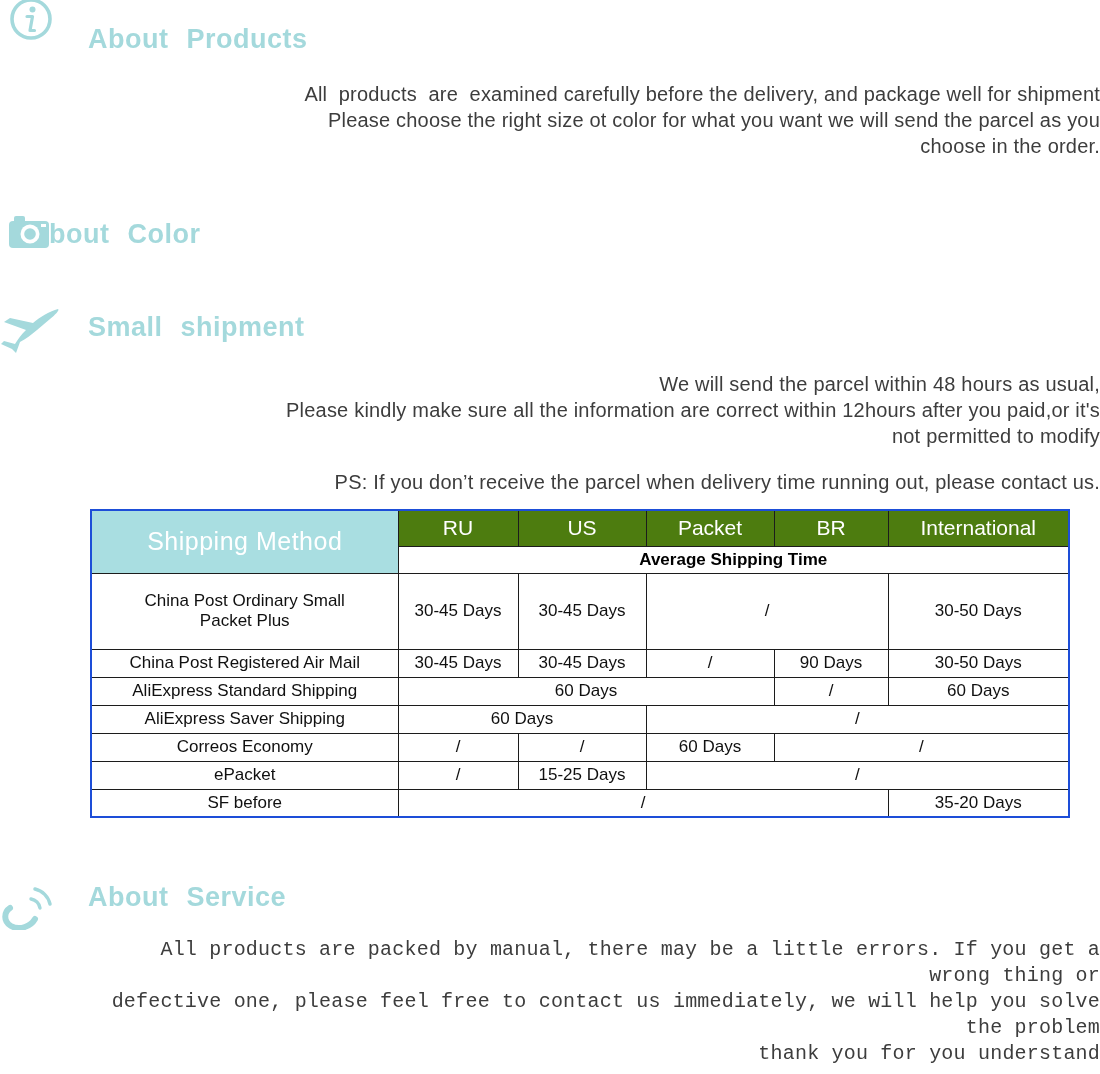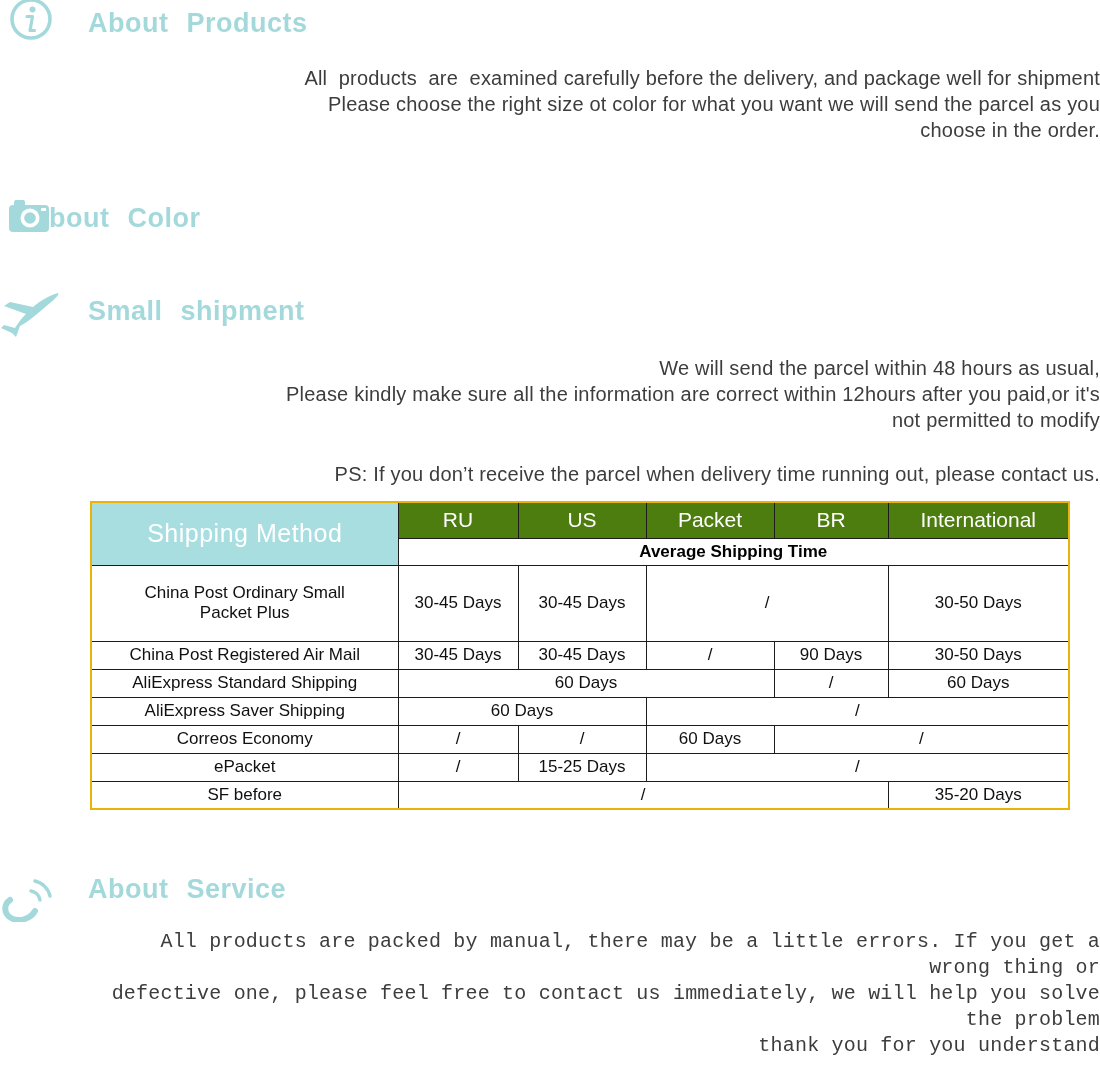--- a/index.html
+++ b/index.html
@@ -25,36 +25,36 @@
   }
   p.body {
     margin: 0;
     font-size: 20px;
     line-height: 26px;
     color: #3d3d3d;
     white-space: pre-wrap;
     letter-spacing: 0.2px;
     text-align: right;
   }
-  #sec-products { padding-top: 8px; }
+  #sec-products { padding-top: 24px; }
   #sec-products p.body { margin-top: 26px; }
   #sec-color { margin-top: 60px; padding-left: 29px; }
   #sec-color p.body { margin-top: 26px; }
   #sec-shipment { margin-top: 62px; }
   #sec-shipment p.body { margin-top: 28px; }
-  #sec-shipment p.ps { margin-top: 28px; }
+  #sec-shipment p.ps { margin-top: 20px; }
   #sec-service { margin-top: 64px; }
   #sec-service p.p1 { margin-top: 24px; font-family: Liberation Mono, monospace; }
 
   table.shipping {
     border-collapse: collapse;
     table-layout: fixed;
     width: 978px;
     margin: 14px 0 0 90px;
-    border: 2px solid #eab308;
+    border: 2px solid #1d4ed8;
   }
   table.shipping th, table.shipping td {
     border: 1px solid #1c1c1c;
     text-align: center;
     vertical-align: middle;
     padding: 2px 4px;
     overflow: hidden;
   }
   th.method-head {
     background: #a9dee1;

